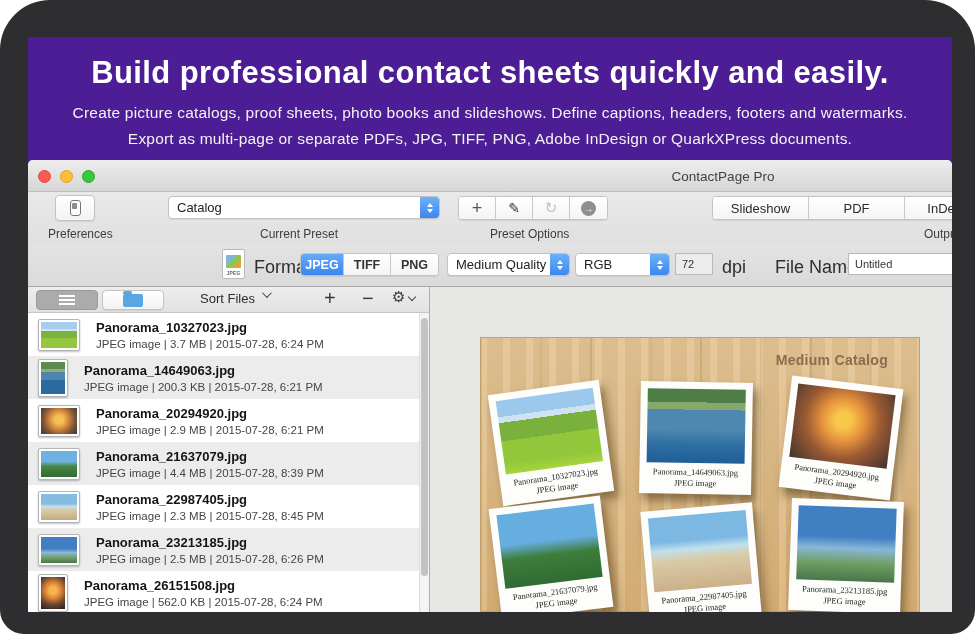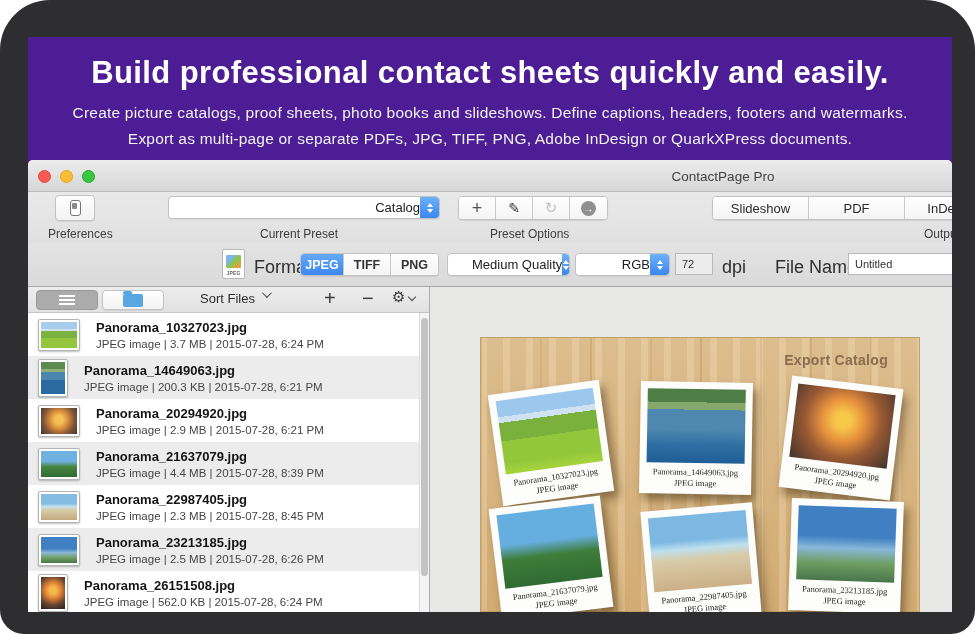--- a/index.html
+++ b/index.html
@@ -27,21 +27,21 @@
   .toolbar-main { position:relative; height:51px; background:linear-gradient(#e9e9e9,#e0e0e0); }
   .tb-label { position:absolute; font-size:12px; color:#3d3d3d; white-space:nowrap; }
 
   .btn { background:linear-gradient(#ffffff,#f3f3f3); border:1px solid #c3c3c3; border-radius:4px; box-shadow:0 1px 1px rgba(0,0,0,.08); display:flex; align-items:center; justify-content:center; }
 
   .prefs-btn { position:absolute; left:27px; top:3px; width:40px; height:26px; }
   .prefs-glyph { width:11px; height:16px; border:1.5px solid #777; border-radius:3px; position:relative; background:#fdfdfd; }
   .prefs-glyph::before { content:""; position:absolute; left:1.5px; top:1.5px; width:5px; height:6px; background:#8b8b8b; border-radius:1px; }
 
   .select { position:absolute; height:23px; background:#ffffff; border:1px solid #c2c2c2; border-radius:4px; display:flex; align-items:center; overflow:hidden; box-shadow:0 1px 1px rgba(0,0,0,.06); }
-  .select .val { flex:1; font-size:13px; color:#222; padding-left:24px; white-space:nowrap;text-align:right; }
+  .select .val { flex:1; font-size:13px; color:#222; padding-left:8px; white-space:nowrap; }
   .stepper-blue { width:19px; align-self:stretch; background:linear-gradient(#6cb1f9,#3c86f0); display:flex; flex-direction:column; align-items:center; justify-content:center; gap:2px; border-radius:0 3px 3px 0; }
   .tri-up-w { width:0; height:0; border-left:3.5px solid transparent; border-right:3.5px solid transparent; border-bottom:4.5px solid #fff; }
   .tri-dn-w { width:0; height:0; border-left:3.5px solid transparent; border-right:3.5px solid transparent; border-top:4.5px solid #fff; }
 
   .catalog-select { left:140px; top:4px; width:272px; }
 
   .seg-group { position:absolute; display:flex; border:1px solid #c3c3c3; border-radius:4px; overflow:hidden; background:#fff; box-shadow:0 1px 1px rgba(0,0,0,.08); }
   .seg { display:flex; align-items:center; justify-content:center; background:linear-gradient(#ffffff,#f4f4f4); border-right:1px solid #c9c9c9; font-size:13px; color:#333; }
   .seg:last-child { border-right:none; }
 
@@ -332,21 +332,21 @@
         </div>
 
         <div class="scrollbar">
           <div class="scroll-thumb"></div>
         </div>
       </div>
 
       <div class="rightpane">
 
         <div class="preview">
-          <div class="catalog-title">Export Catalog</div>
+          <div class="catalog-title">Medium Catalog</div>
 
           <div class="polaroid rot-n8" style="left:15px; top:50px;">
             <div class="pimg img1"></div>
             <div class="pcap"><span>Panorama_10327023.jpg</span><br><span>JPEG image</span></div>
           </div>
           <div class="polaroid rot-p1" style="left:160px; top:45px;">
             <div class="pimg img2"></div>
             <div class="pcap"><span>Panorama_14649063.jpg</span><br><span>JPEG image</span></div>
           </div>
           <div class="polaroid rot-p7" style="left:305px; top:45px;">

